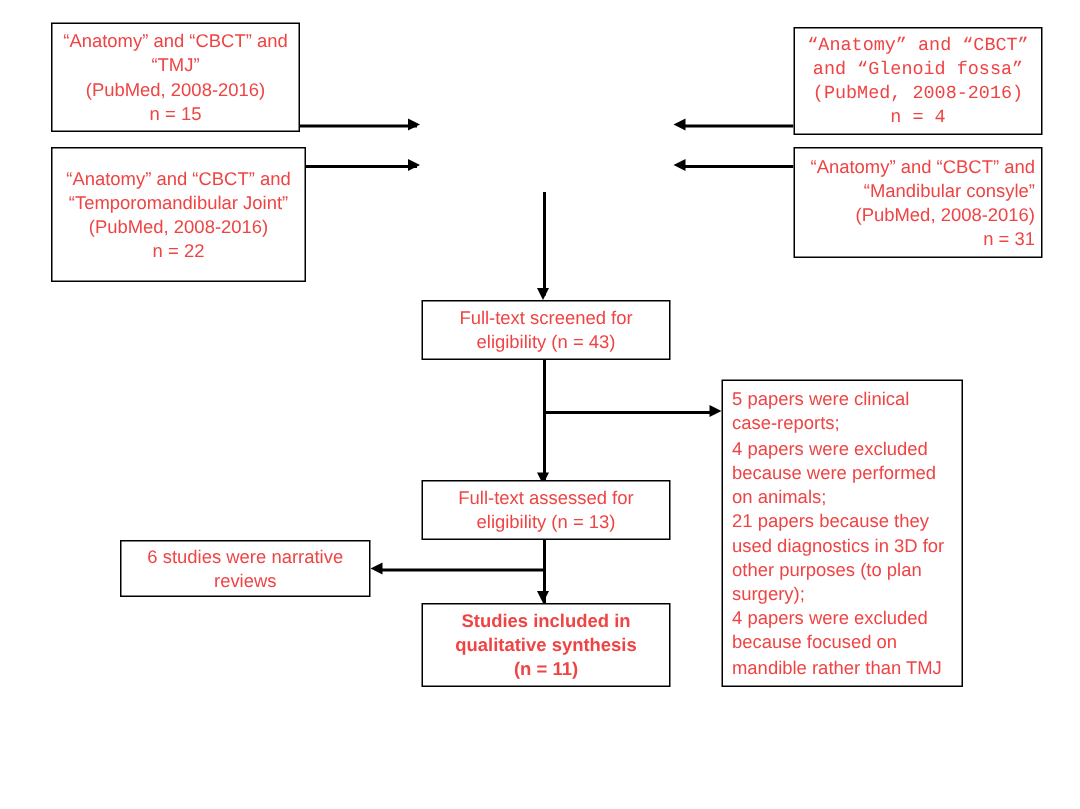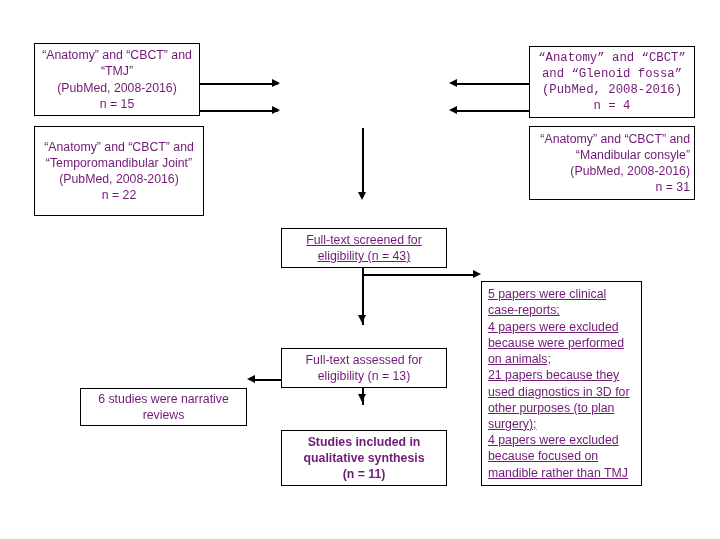--- a/index.html
+++ b/index.html
@@ -23,25 +23,24 @@
     position: absolute;
     box-sizing: border-box;
     border: 1.5px solid #000000;
     background: #ffffff;
     display: flex;
     align-items: center;
     justify-content: center;
     text-align: center;
     font-size: 12.3px;
     line-height: 1.32;
-    color: #701a75;
+    color: #ef4444;
     padding: 2px 4px;
     white-space: pre-line;
     z-index: 3;
-    margin-top: 28px;
   }
   .node.left-align {
     justify-content: flex-start;
     text-align: left;
     align-items: center;
     padding: 3px 6px;
   }
 
   
   .conn {
@@ -116,27 +115,27 @@
 
   <div class="node" style="left:529px; top:18px; width:166px; height:72px;font-family:Liberation Mono, monospace;">“Anatomy” and “CBCT” and “Glenoid fossa”
 (PubMed, 2008-2016)
 n = 4</div>
 
   <div class="node" style="left:529px; top:98px; width:166px; height:74px;text-align:right;">“Anatomy” and “CBCT” and “Mandibular consyle”
 (PubMed, 2008-2016)
 n = 31</div>
 
 
-  <div class="node" style="left:281px; top:200px; width:166px; height:40px;text-decoration:underline;">Full-text screened for eligibility (n = 43)</div>
+  <div class="node" style="left:281px; top:200px; width:166px; height:40px;">Full-text screened for eligibility (n = 43)</div>
 
   <div class="node" style="left:281px; top:320px; width:166px; height:40px;">Full-text assessed for eligibility (n = 13)</div>
 
   <div class="node" style="left:281px; top:402px; width:166px; height:56px;font-weight:bold;">Studies included in qualitative synthesis
 (n = 11)</div>
 
   <div class="node" style="left:80px; top:360px; width:167px; height:38px;">6 studies were narrative reviews</div>
 
-  <div class="node left-align" style="left:481px; top:253px; width:161px; height:205px;text-decoration:underline;">5 papers were clinical case-reports;
+  <div class="node left-align" style="left:481px; top:253px; width:161px; height:205px;">5 papers were clinical case-reports;
 4 papers were excluded because were performed on animals;
 21 papers because they used diagnostics in 3D for other purposes (to plan surgery);
 4 papers were excluded because focused on mandible rather than TMJ</div>
 
 </div>
 
 </body></html>

